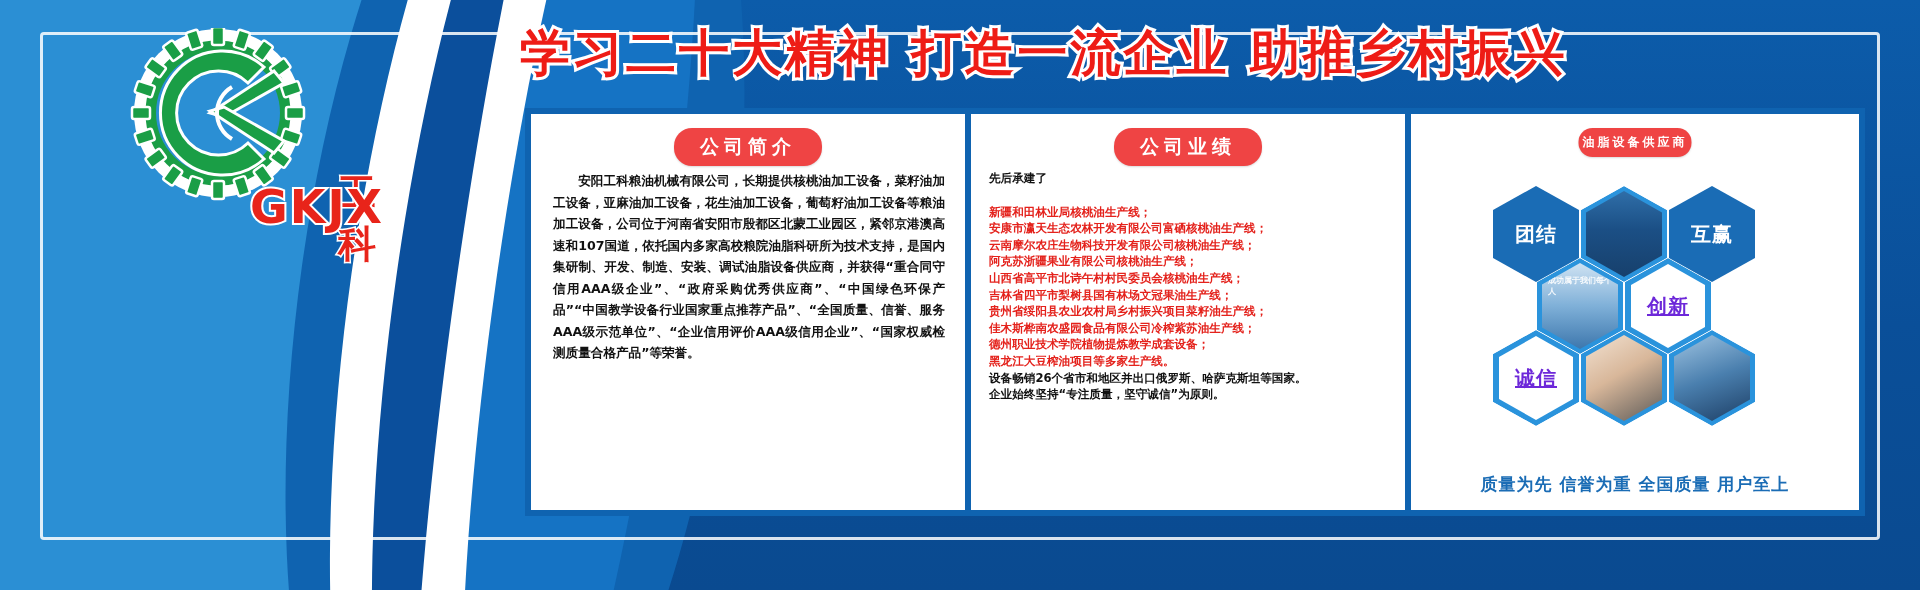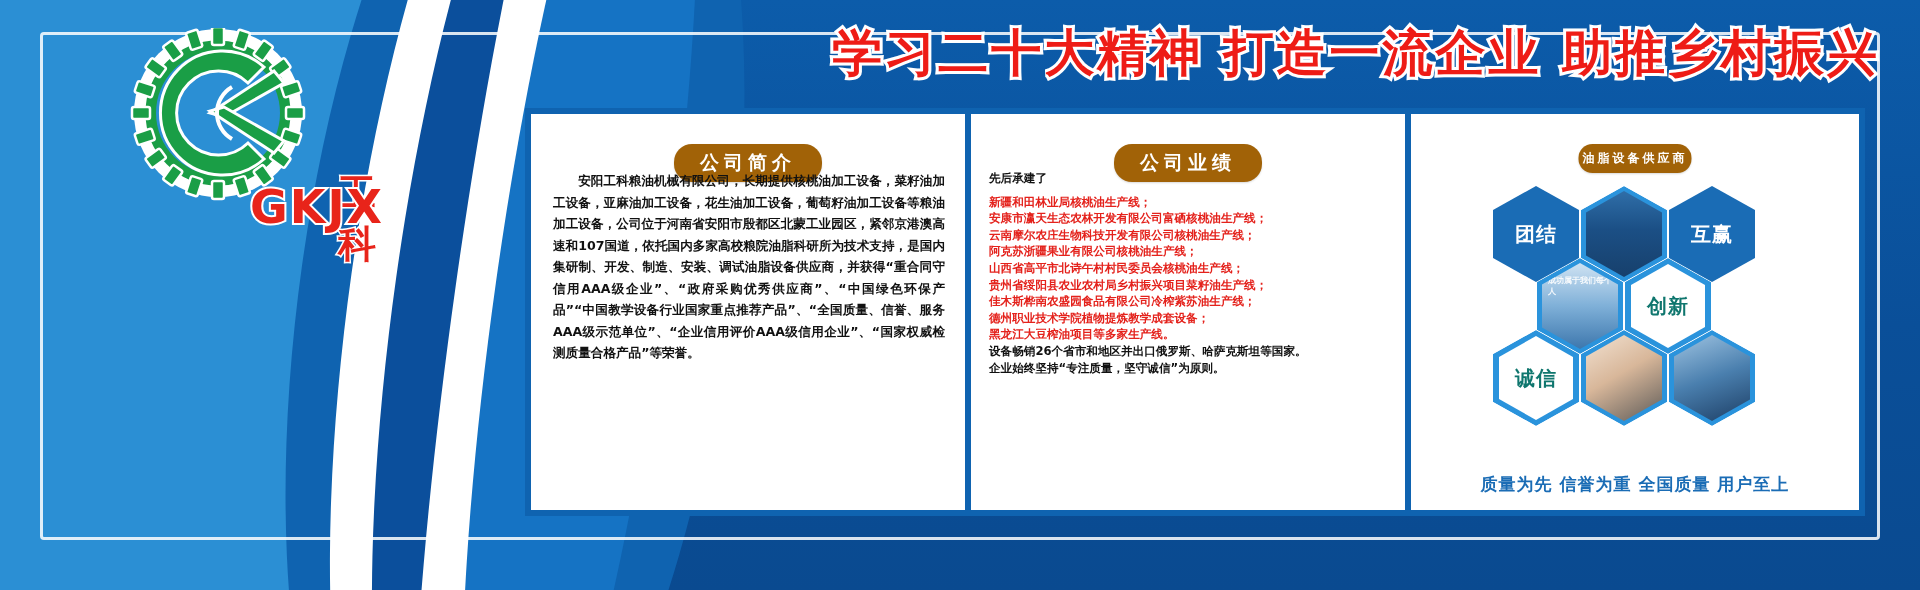--- a/index.html
+++ b/index.html
@@ -34,64 +34,64 @@
               box-sizing:border-box;pointer-events:none;}
 
   
   .logo-wrap{position:absolute;left:110px;top:28px;width:230px;height:190px;}
   .logo-text-cn{position:absolute;left:228px;top:140px;font-size:38px;font-weight:bold;color:#e8241a;
                 -webkit-text-stroke:3px #ffffff;paint-order:stroke fill;letter-spacing:2px;}
   .logo-text-en{position:absolute;left:140px;top:152px;font-size:46px;font-weight:bold;color:#e8241a;
                 -webkit-text-stroke:4px #ffffff;paint-order:stroke fill;letter-spacing:2px;}
 
   
-  .headline{position:absolute;left:520px;top:20px;width:1360px;text-align:right;
+  .headline{position:absolute;left:520px;top:20px;width:1360px;text-align:left;
             font-size:50px;font-weight:bold;color:#ee1c16;letter-spacing:3px;
             -webkit-text-stroke:6px #ffffff;paint-order:stroke fill;
             font-family:"DejaVu Sans","Liberation Sans",sans-serif;white-space:nowrap;}
 
   
   .panels{position:absolute;left:525px;top:108px;width:1340px;height:408px;
           background:#0f63b0;padding:6px;box-sizing:border-box;display:flex;gap:6px;}
   .panel{background:#ffffff;flex:1 1 0;position:relative;overflow:hidden;}
   .panel.p1{flex:0 0 434px;}
   .panel.p2{flex:0 0 434px;}
   .panel.p3{flex:1 1 auto;}
 
-  .badge{position:absolute;left:50%;top:30px;transform:translateX(-50%);
-         background:#a16207;color:#fff;font-weight:bold;font-size:19px;
+  .badge{position:absolute;left:50%;top:14px;transform:translateX(-50%);
+         background:#ef4444;color:#fff;font-weight:bold;font-size:19px;
          padding:6px 26px;border-radius:18px;letter-spacing:5px;white-space:nowrap;
          box-shadow:0 1px 2px rgba(0,0,0,.15);text-align:right;}
   .badge.wide{padding:6px 4px;letter-spacing:3px;font-size:12px;border-radius:14px;}
 
   .body1{position:absolute;left:22px;right:20px;top:56px;
          font-size:12.6px;line-height:21.5px;color:#111;text-align:justify;
          text-indent:2em;font-weight:600;}
 
   .body2{position:absolute;left:18px;right:14px;top:56px;font-size:11.6px;line-height:16.6px;font-weight:700;}
-  .body2 .lead{color:#111;margin-bottom:7px;}
+  .body2 .lead{color:#111;margin-bottom:17px;}
   .body2 .item{color:#e4221c;}
   .body2 .tail{color:#111;}
 
   
   .hexarea{position:absolute;left:0;right:0;top:54px;height:250px;}
   .hex{position:absolute;width:86px;height:96px;
        clip-path:polygon(50% 0%,100% 25%,100% 75%,50% 100%,0% 75%,0% 25%);
        display:flex;align-items:center;justify-content:center;}
   .hex .lbl{font-size:20px;font-weight:bold;letter-spacing:1px;}
   .hex.solid{background:#1a6cb5;}
   .hex.solid .lbl{color:#fff;}
   .hex.outline{background:#ffffff;}
   .hex.outline::before{content:"";position:absolute;inset:0;
        background:#2a93dc;
        clip-path:polygon(50% 0%,100% 25%,100% 75%,50% 100%,0% 75%,0% 25%);}
   .hex.outline::after{content:"";position:absolute;left:6px;top:6px;right:6px;bottom:6px;
        background:#ffffff;
        clip-path:polygon(50% 0%,100% 25%,100% 75%,50% 100%,0% 75%,0% 25%);}
-  .hex.outline .lbl{position:relative;z-index:2;color:#0f766e;}
+  .hex.outline .lbl{position:relative;z-index:2;color:#6d28d9;text-decoration:underline;}
   .hex.photo{position:absolute;}
   .hex.photo .inner{position:absolute;inset:0;
        clip-path:polygon(50% 0%,100% 25%,100% 75%,50% 100%,0% 75%,0% 25%);}
   .hex.photo.ring::before{content:"";position:absolute;inset:0;background:#2a93dc;
        clip-path:polygon(50% 0%,100% 25%,100% 75%,50% 100%,0% 75%,0% 25%);}
   .hex.photo.ring .inner{left:5px;top:5px;right:5px;bottom:5px;}
 
   .ph-ship{background:linear-gradient(180deg,#2f6ea8 0%,#1b4f85 45%,#17406c 100%);}
   .ph-ship2{background:linear-gradient(180deg,#cfe2f2 0%,#7fb0d8 50%,#3d77ad 100%);}
   .ph-hand{background:linear-gradient(150deg,#f2e2d2 0%,#d8b79a 45%,#5e5b58 100%);}
@@ -177,20 +177,21 @@
 
     <div class="panel p2">
       <div class="badge">公司业绩</div>
       <div class="body2">
         <div class="lead">先后承建了</div>
         <div class="item">新疆和田林业局核桃油生产线；</div>
         <div class="item">安康市瀛天生态农林开发有限公司富硒核桃油生产线；</div>
         <div class="item">云南摩尔农庄生物科技开发有限公司核桃油生产线；</div>
         <div class="item">阿克苏浙疆果业有限公司核桃油生产线；</div>
         <div class="item">山西省高平市北诗午村村民委员会核桃油生产线；</div>
+        <div class="item">吉林省四平市梨树县国有林场文冠果油生产线；</div>
         <div class="item">贵州省绥阳县农业农村局乡村振兴项目菜籽油生产线；</div>
         <div class="item">佳木斯桦南农盛园食品有限公司冷榨紫苏油生产线；</div>
         <div class="item">德州职业技术学院植物提炼教学成套设备；</div>
         <div class="item">黑龙江大豆榨油项目等多家生产线。</div>
         <div class="tail">设备畅销26个省市和地区并出口俄罗斯、哈萨克斯坦等国家。</div>
         <div class="tail">企业始终坚持“专注质量，坚守诚信”为原则。</div>
       </div>
     </div>
 
     <div class="panel p3">

